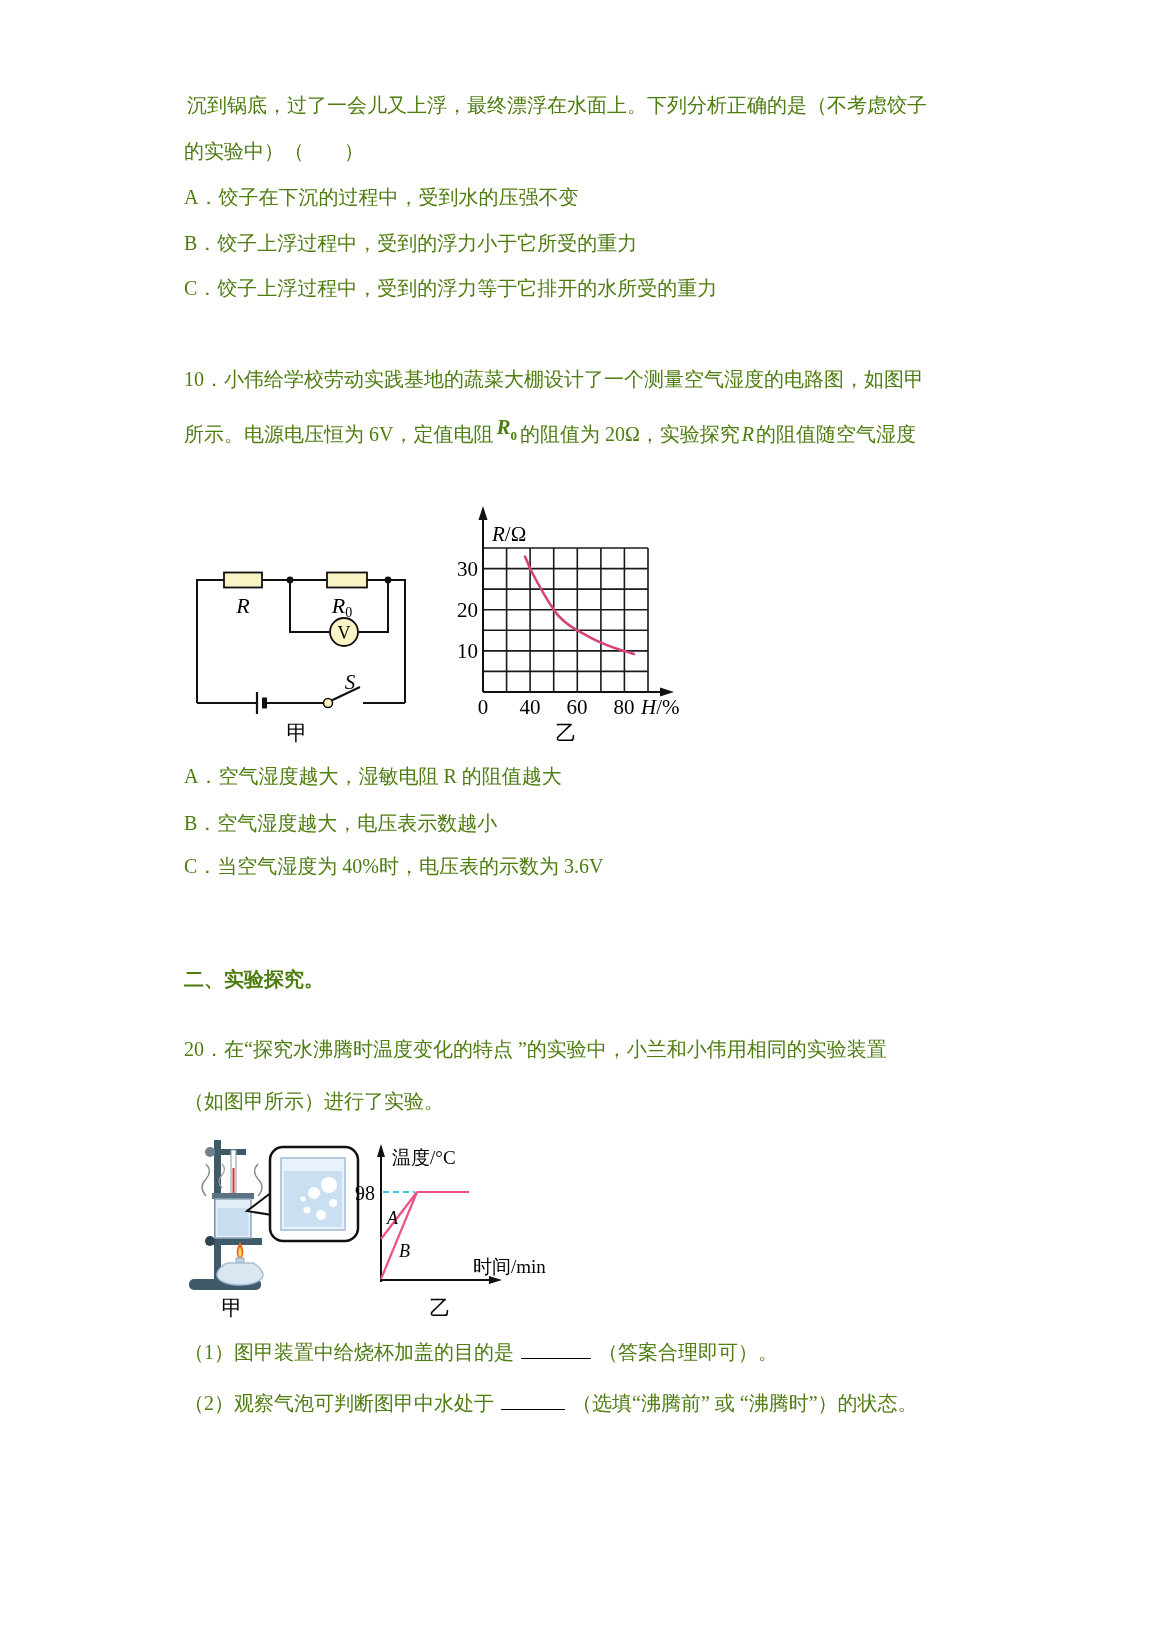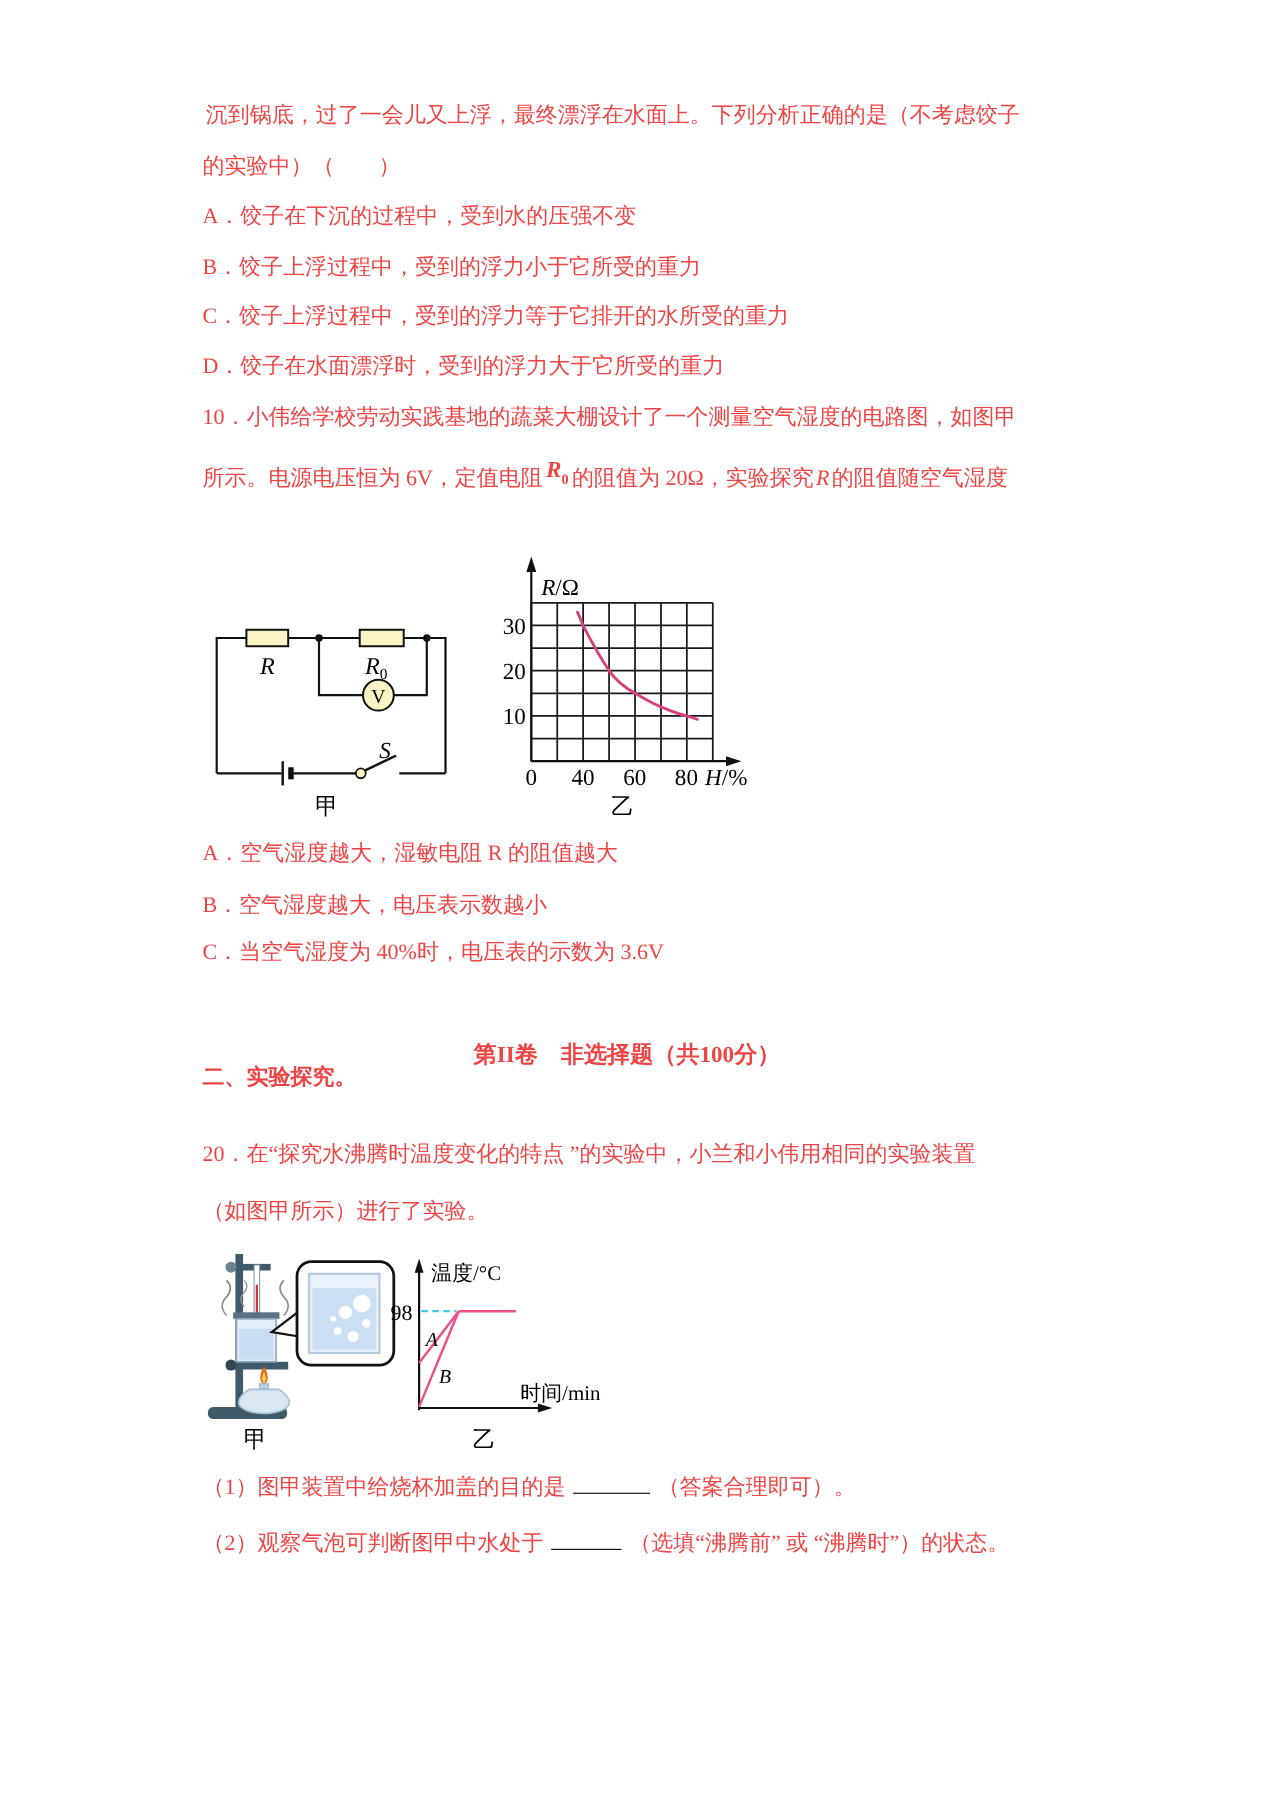--- a/index.html
+++ b/index.html
@@ -1,17 +1,17 @@
 <!DOCTYPE html>
 <html><head>
 <meta charset="utf-8">
 <style>
   html,body{margin:0;padding:0;background:#ffffff;}
   .page{position:relative;width:1158px;height:1638px;background:#ffffff;overflow:hidden;
-        font-family:"Liberation Serif","DejaVu Serif",serif;color:#ef4444;}
+        font-family:"Liberation Serif","DejaVu Serif",serif;color:#4d7c0f;}
   .tl{position:absolute;white-space:nowrap;font-size:20px;line-height:26px;}
   .bold{font-weight:bold;}
   .center{left:180px;width:780px;text-align:center;}
   .var{font-style:italic;padding:0 2px;}
   .eq{font-style:italic;font-weight:bold;position:relative;top:-7px;font-size:21px;padding:0 3px;}
   .eq sub{font-size:13px;font-weight:bold;font-style:normal;position:relative;top:1px;}
   .blank{display:inline-block;width:70px;border-bottom:1.6px solid #000;height:18px;
          vertical-align:baseline;margin:0 7px;}
   .blank.b2{width:64px;}
   svg{position:absolute;}
@@ -20,21 +20,20 @@
 </head>
 <body>
 
 <div class="page">
 
   <div class="tl" style="top:92px;left:187px">沉到锅底，过了一会儿又上浮，最终漂浮在水面上。下列分析正确的是（不考虑饺子</div>
   <div class="tl" style="top:138px;left:184px">的实验中）（　　）</div>
   <div class="tl" style="top:184px;left:184px">A．饺子在下沉的过程中，受到水的压强不变</div>
   <div class="tl" style="top:230px;left:184px">B．饺子上浮过程中，受到的浮力小于它所受的重力</div>
   <div class="tl" style="top:275px;left:184px">C．饺子上浮过程中，受到的浮力等于它排开的水所受的重力</div>
-  <div class="tl" style="top:320px;left:184px">D．饺子在水面漂浮时，受到的浮力大于它所受的重力</div>
 
   <div class="tl" style="top:366px;left:184px">10．小伟给学校劳动实践基地的蔬菜大棚设计了一个测量空气湿度的电路图，如图甲</div>
   <div class="tl" style="top:421px;left:184px"><span>所示。电源电压恒为 6V，定值电阻</span><span class="eq"><span>R</span><sub>0</sub></span><span>的阻值为 20Ω，实验探究</span><span class="var">R</span><span>的阻值随空气湿度</span></div>
 
   <svg style="left:185px;top:495px" width="555" height="255" viewBox="185 495 555 255">
 
     <g>
       <path d="M197,703 V580 H405 V703" fill="none" stroke="#111" stroke-width="2"></path>
       <path d="M197,703 H256 M266,703 H323.5 M363,703 H405" fill="none" stroke="#111" stroke-width="2"></path>
       <rect x="224" y="572.5" width="38" height="15" fill="#faf3c4" stroke="#111" stroke-width="1.8"></rect>
@@ -72,21 +71,20 @@
       <text x="641" y="714" font-size="21"><tspan font-style="italic">H</tspan><tspan>/%</tspan></text>
       <path d="M525,556.5 C527,561 528.5,564.5 530,568.5 C537.5,583 545.5,597.5 553.7,609.7 C560.5,619.5 568.5,625.5 577.3,630.3 C585,634.5 593,639.5 600.9,642.6 C608.5,645.8 617,649.3 624.4,650.9 C627.5,651.7 631,653 634,654" fill="none" stroke="#d6437c" stroke-width="2.6" stroke-linecap="round"></path>
       <text x="566" y="740" font-size="21" text-anchor="middle">乙</text>
     </g>
   </svg>
 
   <div class="tl" style="top:810px;left:184px">B．空气湿度越大，电压表示数越小</div>
   <div class="tl" style="top:763px;left:184px">A．空气湿度越大，湿敏电阻 R 的阻值越大</div>
   <div class="tl" style="top:853px;left:184px">C．当空气湿度为 40%时，电压表的示数为 3.6V</div>
 
-  <div class="tl bold center" style="top:945px;font-size:21px">第II卷　非选择题（共100分）</div>
   <div class="tl bold" style="top:966px;left:184px">二、实验探究。</div>
 
   <div class="tl" style="top:1036px;left:184px">20．在“探究水沸腾时温度变化的特点 ”的实验中，小兰和小伟用相同的实验装置</div>
   <div class="tl" style="top:1088px;left:184px">（如图甲所示）进行了实验。</div>
 
   <svg style="left:180px;top:1125px" width="490" height="195" viewBox="180 1125 490 195">
     <g>
 
       <rect x="214" y="1140" width="7" height="145" fill="#3f5a68"></rect>
       <rect x="189" y="1279" width="72" height="11" rx="5" fill="#3f5a68"></rect>

